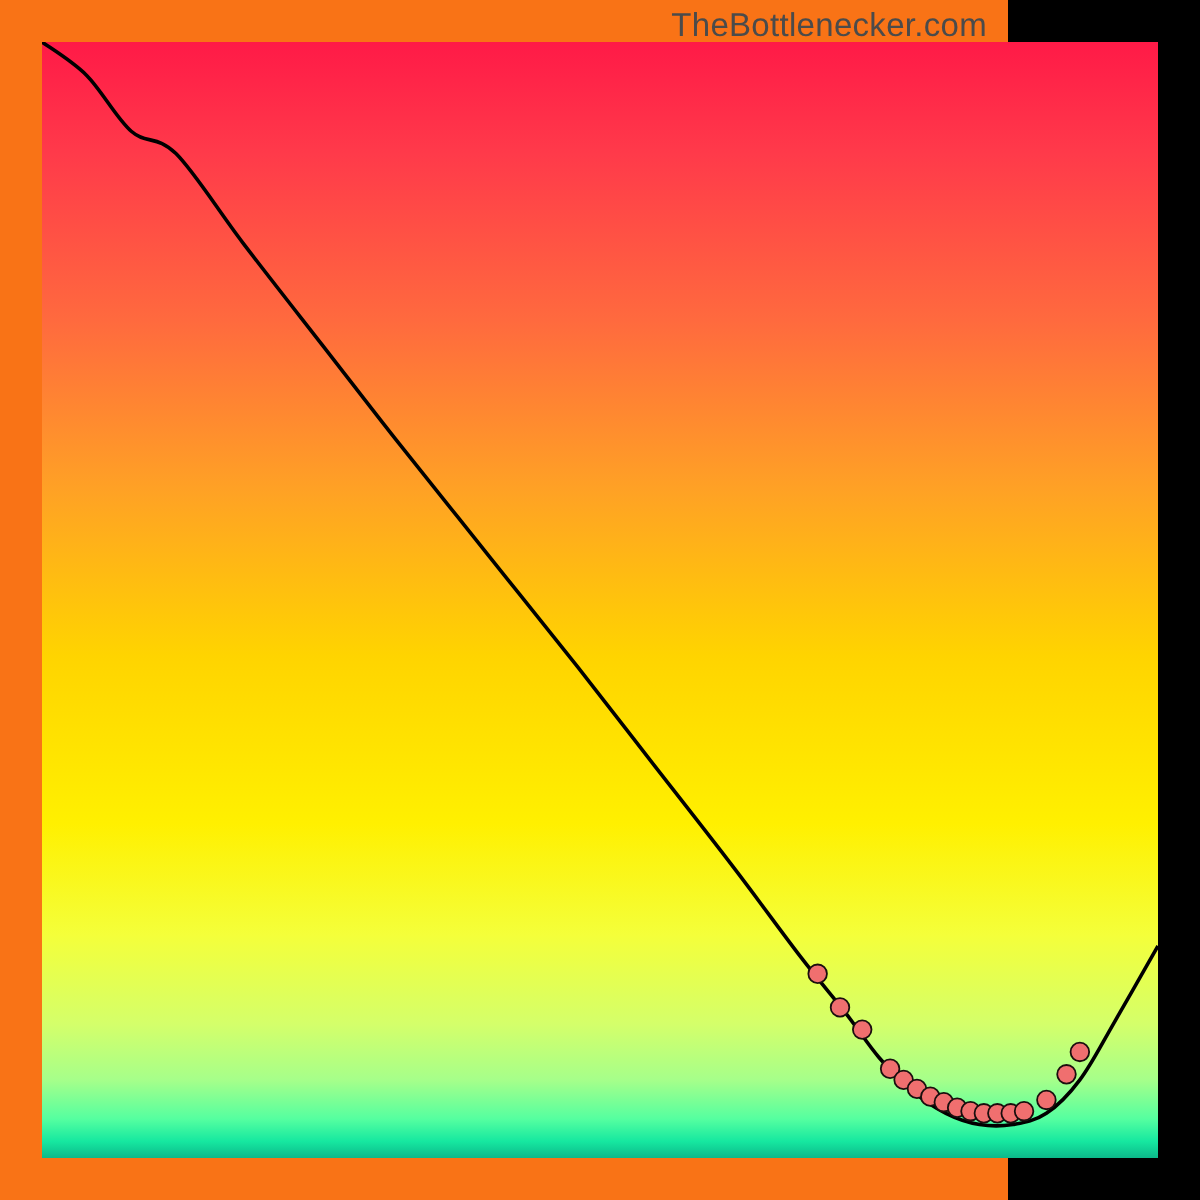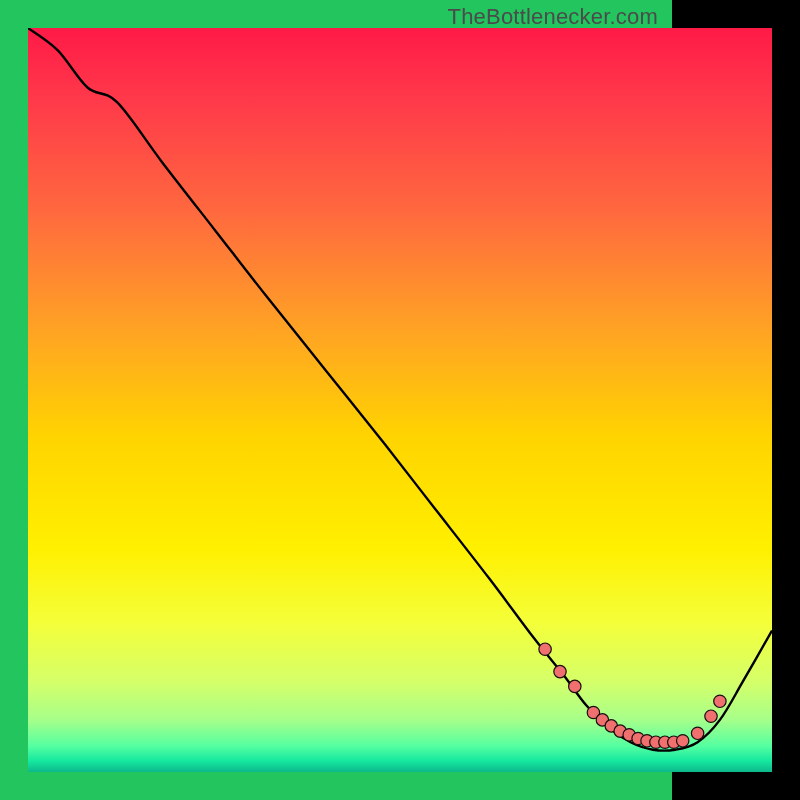--- a/index.html
+++ b/index.html
@@ -8,21 +8,21 @@
     width: 800px;
     height: 800px;
     background: #000;
     overflow: hidden;
     font-family: Arial, Helvetica, sans-serif;
   }
   .frame {
     position: relative;
     width: 672px;
     height: 800px;
-    background: #22c55e;
+    background: #f97316;
     text-decoration: underline;
   }
   .plot {
     position: absolute;
     left: 28px;
     top: 28px;
     width: 744px;
     height: 744px;
     overflow: hidden;
   }

